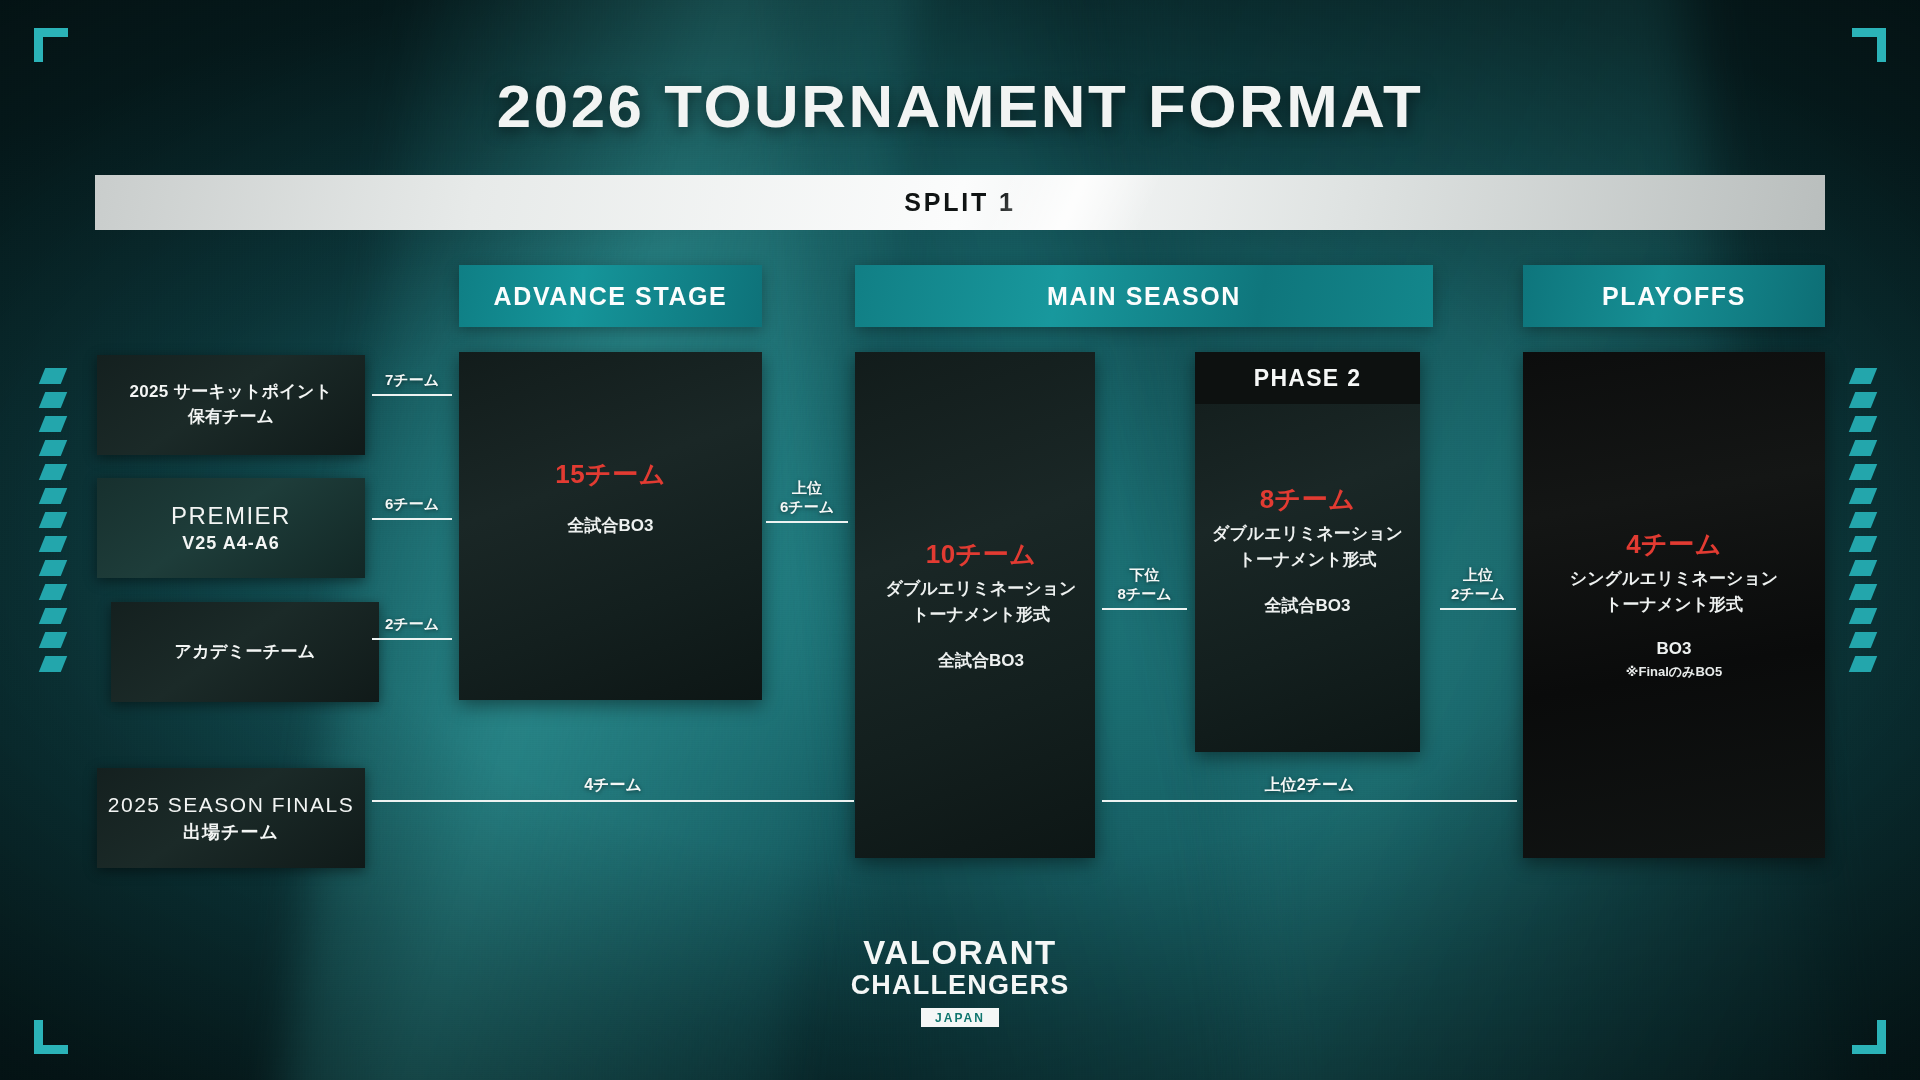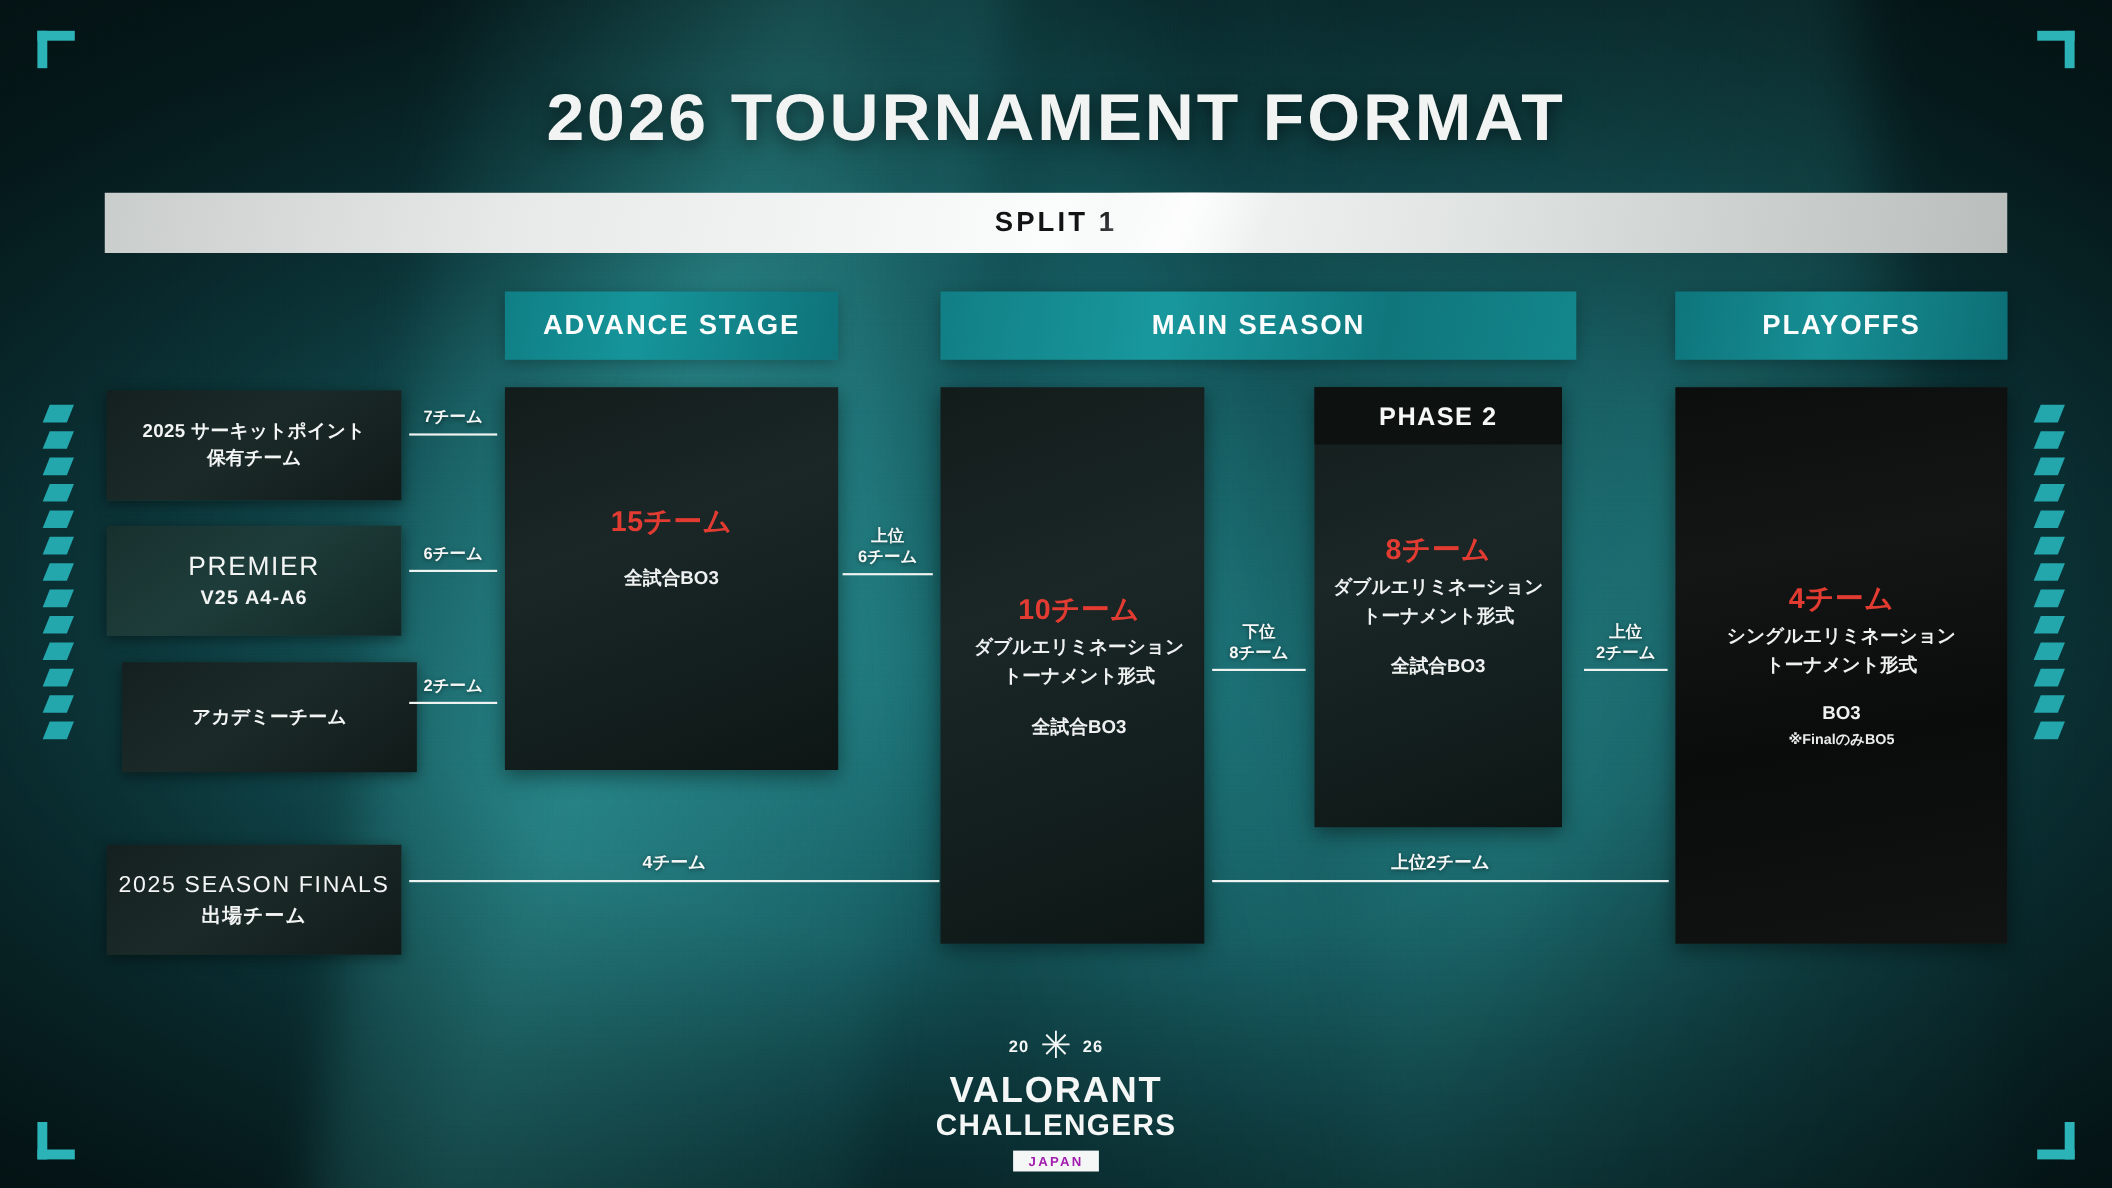--- a/index.html
+++ b/index.html
@@ -183,21 +183,21 @@
   #logo {
     position:absolute; left:50%; top:932px; transform:translateX(-50%);
     text-align:center; color:#f4f7f6; width:300px;
   }
   #logo .yr { display:flex; align-items:center; justify-content:center; gap:10px; height:38px; }
   #logo .yr .d { font-size:15px; font-weight:bold; letter-spacing:1px; }
   #logo .star { font-size:34px; line-height:1; font-weight:bold; }
   #logo .w1 { font-size:33px; font-weight:bold; letter-spacing:1.6px; margin-top:2px; }
   #logo .w2 { font-size:27px; font-weight:bold; letter-spacing:1.2px; margin-top:-2px; }
   #logo .jp {
-    display:inline-block; margin-top:7px; background:#f4f7f6; color:#a21caf;
+    display:inline-block; margin-top:7px; background:#f4f7f6; color:#0f766e;
     font-size:12px; font-weight:bold; letter-spacing:2px; padding:3px 14px 2px;
   }
 </style>
 </head>
 <body>
 
 <div id="bg">
   <div class="bg-base"></div>
   <div class="bg-drape1"></div>
   <div class="bg-drape2"></div>
@@ -347,21 +347,16 @@
   <div class="lbl">上位
 2チーム</div>
   <div class="line"></div>
 </div>
 <div class="conn wide" id="cn-bottom">
   <div class="lbl">上位2チーム</div>
   <div class="line"></div>
 </div>
 
 <div id="logo">
-  <div class="yr">
-    <span class="d">20</span>
-    <span class="star">✳</span>
-    <span class="d">26</span>
-  </div>
   <div class="w1">VALORANT</div>
   <div class="w2">CHALLENGERS</div>
   <div><span class="jp">JAPAN</span></div>
 </div>
 
 </body></html>

